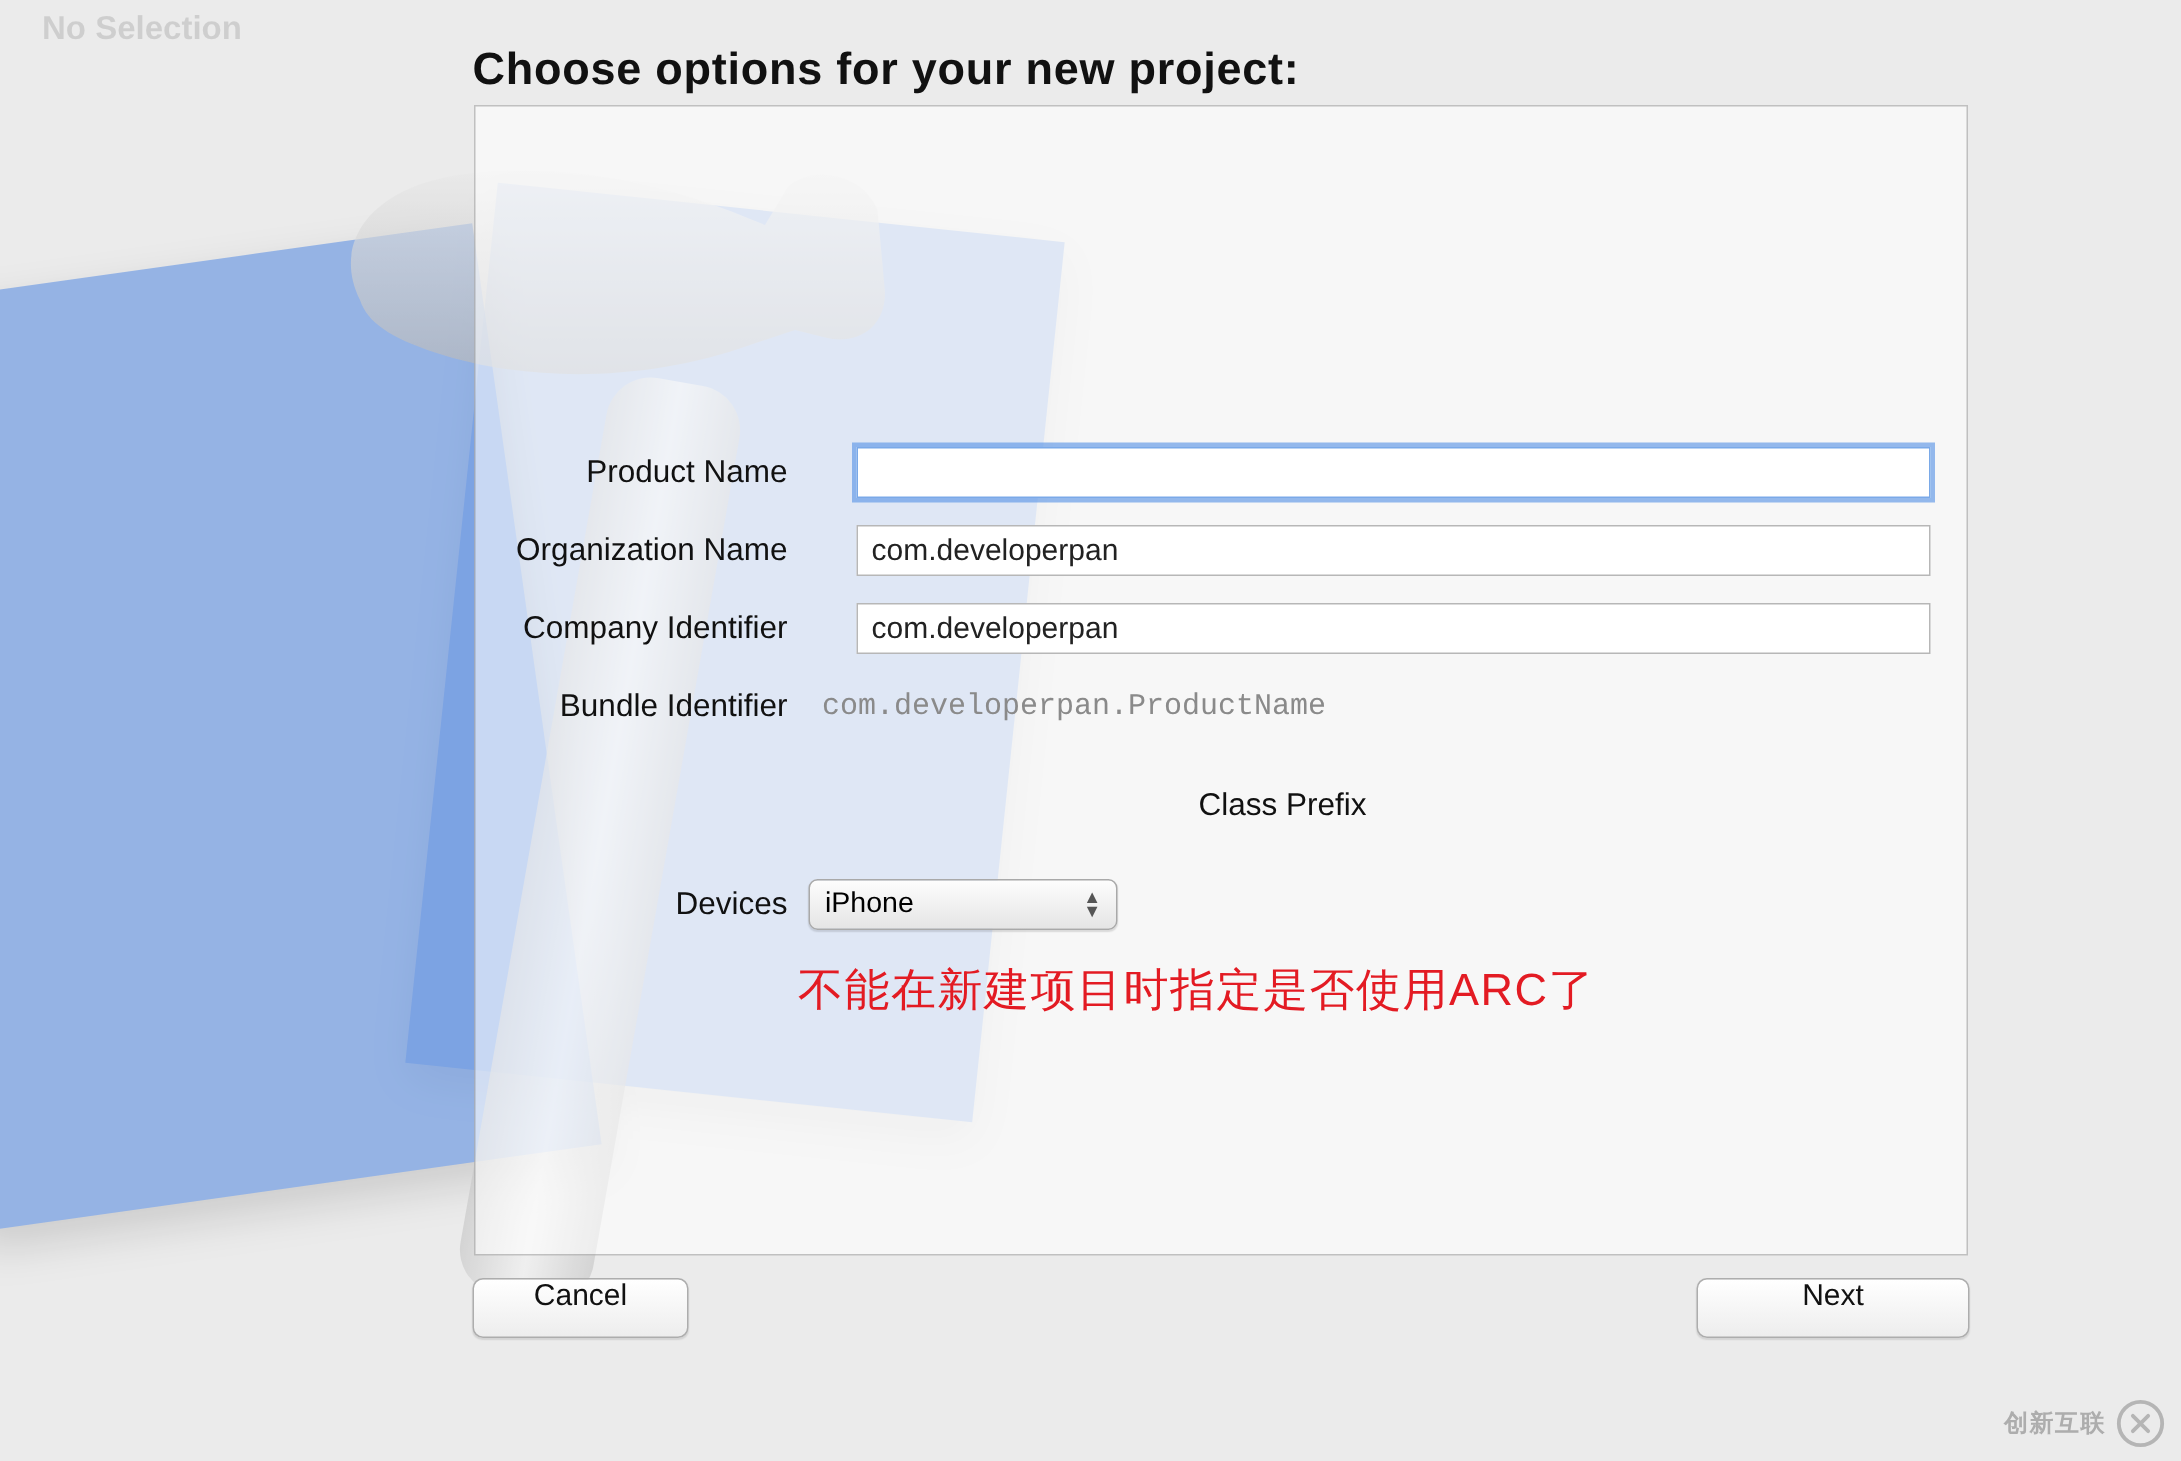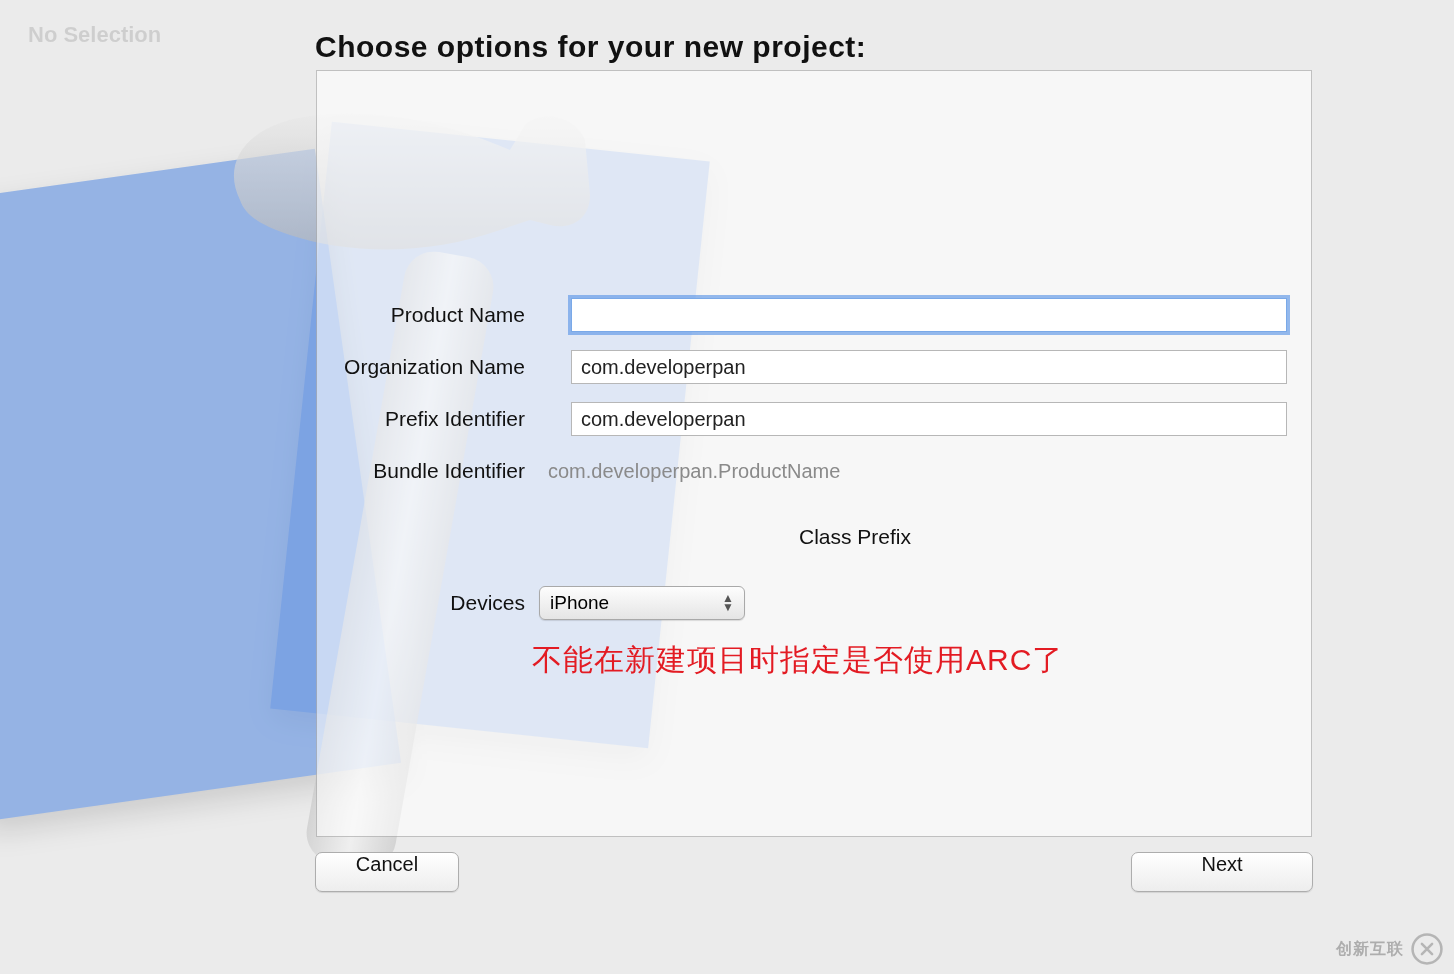--- a/index.html
+++ b/index.html
@@ -37,21 +37,21 @@
   input[type=text].tf{
     width:100%;height:34px;box-sizing:border-box;font-size:20px;
     padding:3px 9px;border:1px solid #b7b7b7;background:#fff;color:#222;
     font-family:inherit;outline:none;margin-left:32px;
   }
   input[type=text].tf.focused{
     border:1px solid #7aa9e8;
     box-shadow:0 0 0 3px rgba(93,151,231,.65);
   }
   input[type=text].tf::placeholder{color:#9a9a9a;}
-  .readonly{font-size:20px;color:#8a8a8a;padding-left:9px;}
+  .readonly{font-size:20px;color:#8a8a8a;padding-left:9px;font-family:Liberation Mono, monospace;}
   .select{
     display:inline-flex;align-items:center;width:184px;height:32px;
     background:linear-gradient(#fdfdfd,#e5e5e5);
     border:1px solid #a9a9a9;border-radius:6px;font-size:19px;
     padding:0 10px;justify-content:space-between;
     box-shadow:0 1px 1px rgba(0,0,0,.12);
   }
   .select .chev{font-size:12px;line-height:9px;color:#555;display:flex;flex-direction:column;align-items:center;}
   .annotation{
     position:absolute;left:532px;top:640px;font-size:30px;color:#e31b23;
@@ -67,21 +67,21 @@
   }
   .btn.cancel{left:0;width:142px;}
   .btn.prev{left:622px;width:176px;}
   .btn.next{left:816px;width:180px;}
   .watermark{
     position:absolute;right:10px;bottom:8px;display:flex;align-items:center;
     opacity:.55;font-size:12px;color:#7b7b7b;gap:6px;
   }
   .watermark .wm-text{font-size:16px;letter-spacing:1px;font-weight:bold;}
   .watermark svg{width:34px;height:34px;}
-  .noselect-hint{position:absolute;left:28px;top:6px;font-size:22px;color:rgba(0,0,0,.12);font-weight:bold;margin-top:16px;}
+  .noselect-hint{position:absolute;left:28px;top:6px;font-size:22px;color:rgba(0,0,0,.12);font-weight:bold;}
 </style>
 </head>
 <body>
 
 <div class="back-blueprint2"></div>
 <div class="back-blueprint"></div>
 <div class="hammer">
   <svg class="hammer-head" viewBox="0 0 420 220">
     <path d="M60 140 C 40 100, 70 60, 140 55 C 200 50, 260 60, 330 90 L 345 65 C 360 50 395 55 405 80 L 410 135 C 410 160 390 170 370 165 L 350 160 L 320 170 C 250 195 170 195 110 175 C 80 165 65 155 60 140 Z" fill="url(#g1)"></path>
     <defs>
@@ -109,21 +109,21 @@
     </div>
 
     <div class="row">
       <div class="lbl">Organization Name</div>
       <div class="field">
         <input type="text" class="tf" value="com.developerpan" style="">
       </div>
     </div>
 
     <div class="row">
-      <div class="lbl">Prefix Identifier</div>
+      <div class="lbl">Company Identifier</div>
       <div class="field">
         <input type="text" class="tf" value="com.developerpan" style="">
       </div>
     </div>
 
     <div class="row">
       <div class="lbl">Bundle Identifier</div>
       <div class="field">
         <span class="readonly">com.developerpan.ProductName</span>
       </div>

